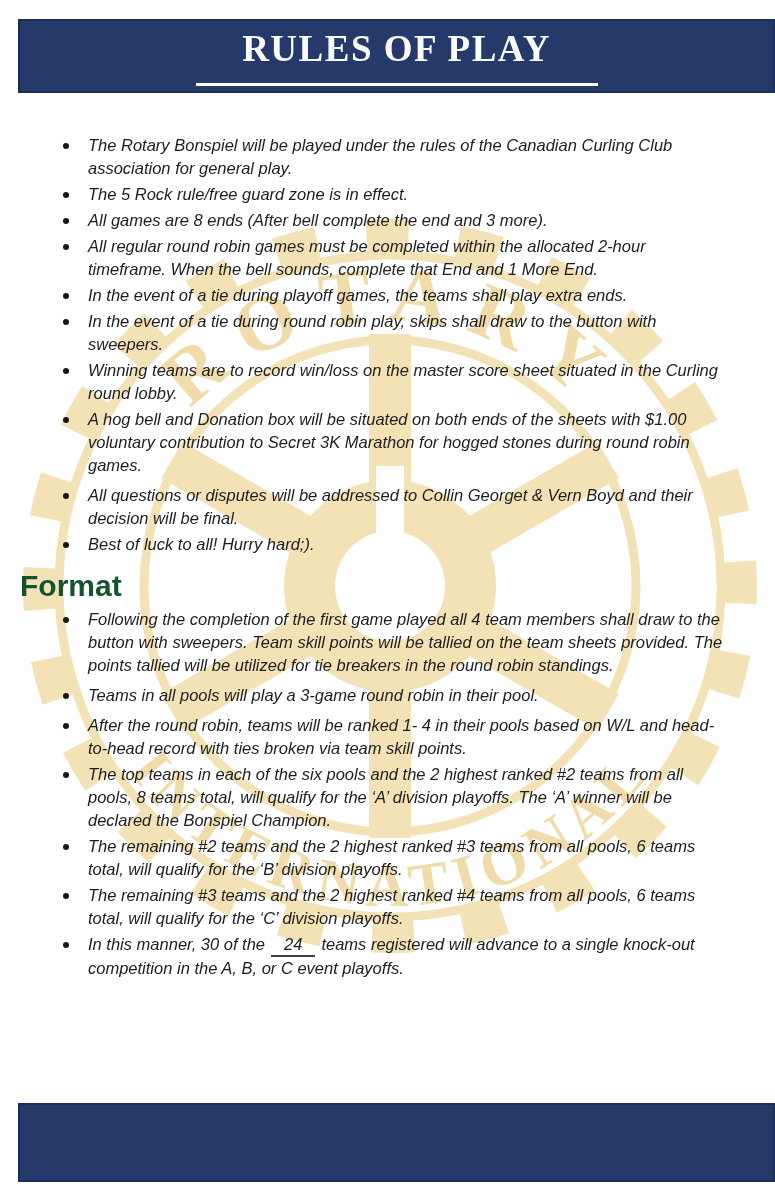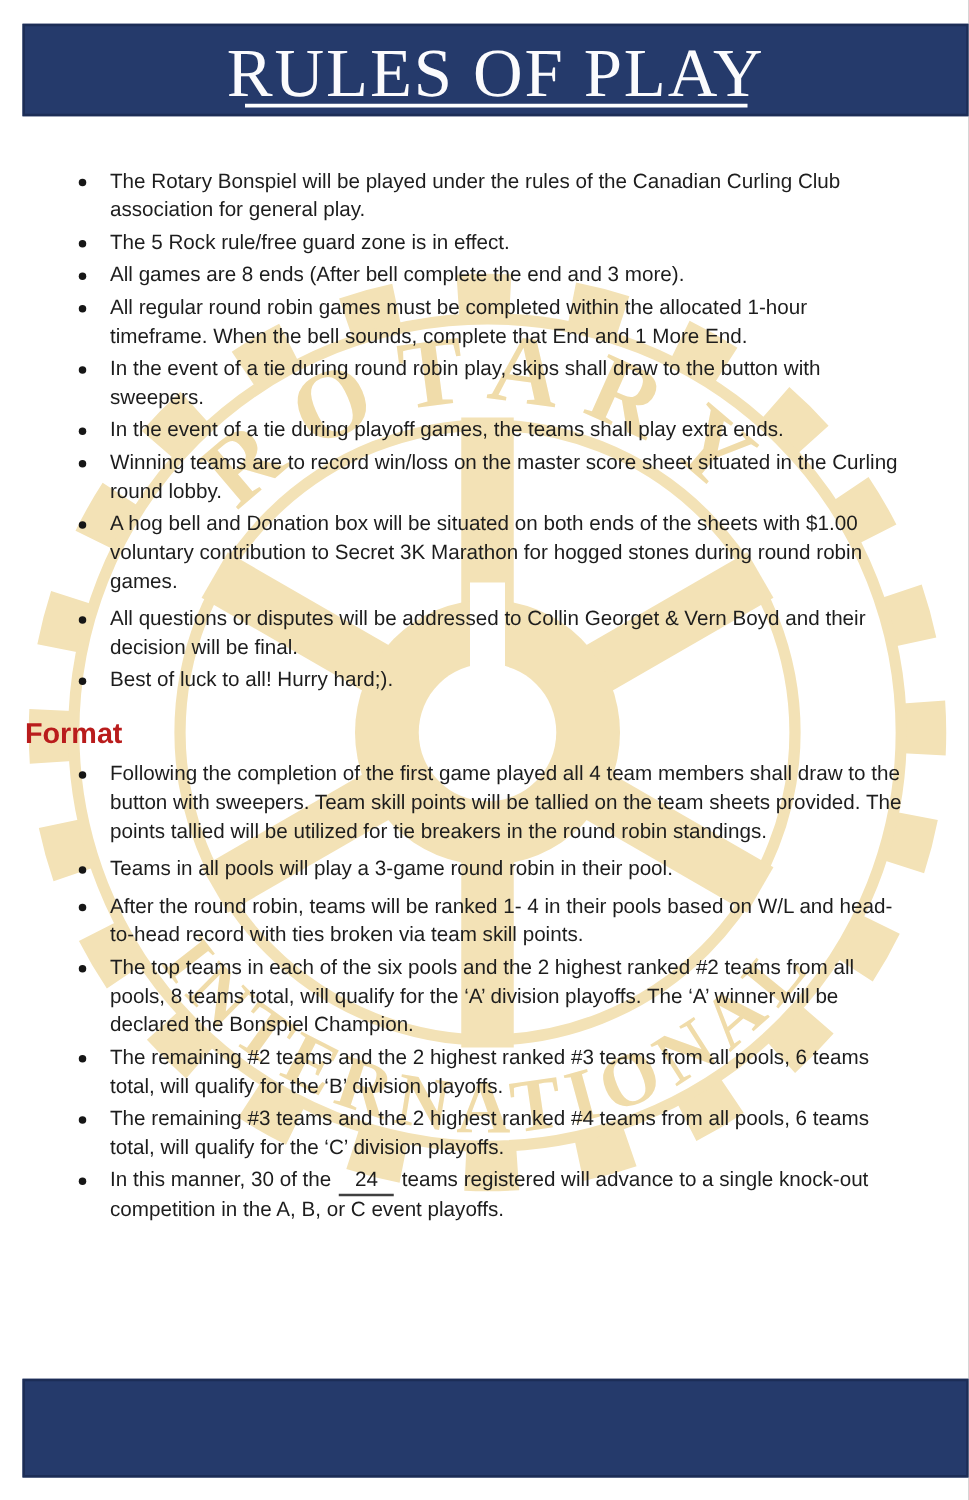--- a/index.html
+++ b/index.html
@@ -22,22 +22,22 @@
     background: #253a6b;
     border: 2px solid #1c2d56;
     box-sizing: border-box;
     z-index: 2;
   }
   .page-title {
     position: absolute;
     left: 0; right: 0; top: 6px;
     text-align: center;
     font-family: "Liberation Serif", serif;
-    font-weight: normal;
-    font-size: 55px;
+    font-weight: bold;
+    font-size: 37px;
     letter-spacing: 1.5px;
     color: #fbfbfd;
     white-space: nowrap;
   }
   .title-underline {
     position: absolute;
     left: 50%; bottom: 5px;
     transform: translateX(-50%);
     width: 402px; height: 3px;
     background: #ffffff;
@@ -67,41 +67,42 @@
     width: 735px;
     z-index: 1;
     font-size: 16.5px;
     line-height: 23px;
   }
   ul.bullets {
     list-style: none;
     margin: 0 0 0 42px;
     padding: 0;
     width: 662px;
+    font-style: italic;
   }
   ul.bullets li {
     position: relative;
     padding-left: 26px;
     margin: 0 0 3px 0;
   }
   ul.bullets li::before {
     content: "";
     position: absolute;
     left: 1px; top: 9px;
     width: 6px; height: 6px;
     border-radius: 50%;
     background: #161616;
   }
   li.gap-before { margin-top: 7px !important; }
   .format-heading {
     margin: 15px 0 7px 0;
-    font-size: 23px;
+    font-size: 30px;
     line-height: 30px;
     font-weight: bold;
-    color: #b91c1c;
+    color: #14532d;
   }
   .blank {
     display: inline-block;
     margin: 0 6px;
     padding: 0 13px 1px 13px;
     border-bottom: 2px solid #404040;
     line-height: 20px;
   }
 
   
@@ -159,23 +160,23 @@
       <rect class="wm-hole" x="364" y="258" width="28" height="78"></rect>
     </g>
   </svg>
 
   <div class="content">
 
     <ul class="bullets">
       <li>The Rotary Bonspiel will be played under the rules of the Canadian Curling Club association for general play.</li>
       <li>The 5 Rock rule/free guard zone is in effect.</li>
       <li>All games are 8 ends (After bell complete the end and 3 more).</li>
-      <li>All regular round robin games must be completed within the allocated 1-hour timeframe. When the bell sounds, complete that End and 1 More End.</li>
+      <li>All regular round robin games must be completed within the allocated 2-hour timeframe. When the bell sounds, complete that End and 1 More End.</li>
+      <li>In the event of a tie during playoff games, the teams shall play extra ends.</li>
       <li>In the event of a tie during round robin play, skips shall draw to the button with sweepers.</li>
-      <li>In the event of a tie during playoff games, the teams shall play extra ends.</li>
       <li>Winning teams are to record win/loss on the master score sheet situated in the Curling round lobby.</li>
       <li>A hog bell and Donation box will be situated on both ends of the sheets with $1.00 voluntary contribution to Secret 3K Marathon for hogged stones during round robin games.</li>
       <li class="gap-before">All questions or disputes will be addressed to Collin Georget &amp; Vern Boyd and their decision will be final.</li>
       <li>Best of luck to all! Hurry hard;).</li>
     </ul>
 
     <h2 class="format-heading">Format</h2>
 
     <ul class="bullets">
       <li>Following the completion of the first game played all 4 team members shall draw to the button with sweepers. Team skill points will be tallied on the team sheets provided. The points tallied will be utilized for tie breakers in the round robin standings.</li>

